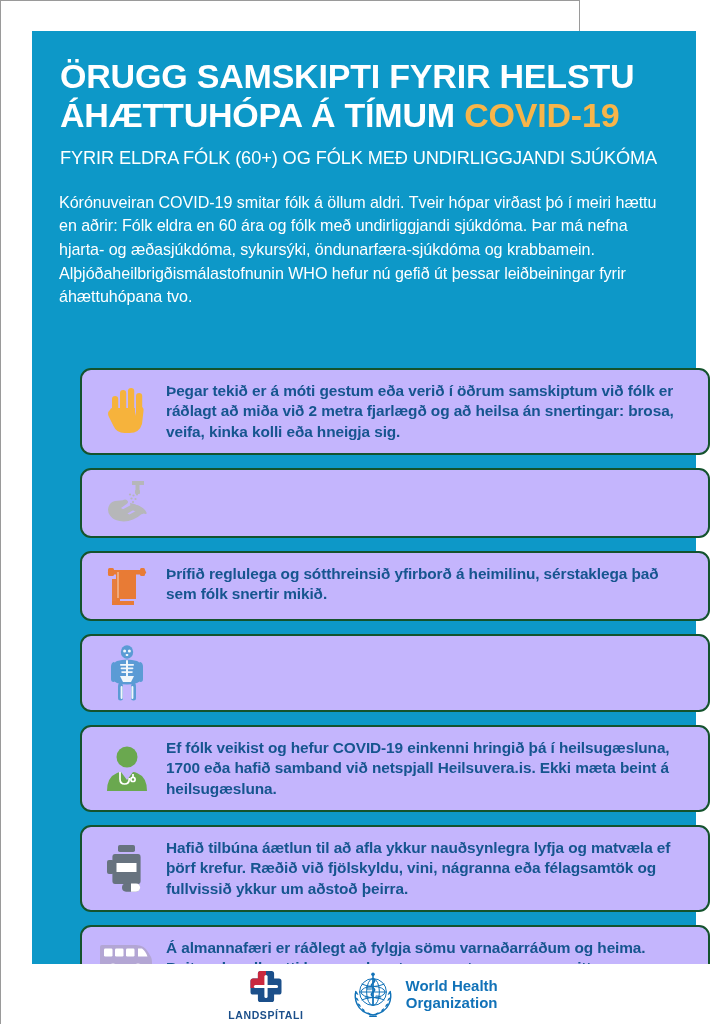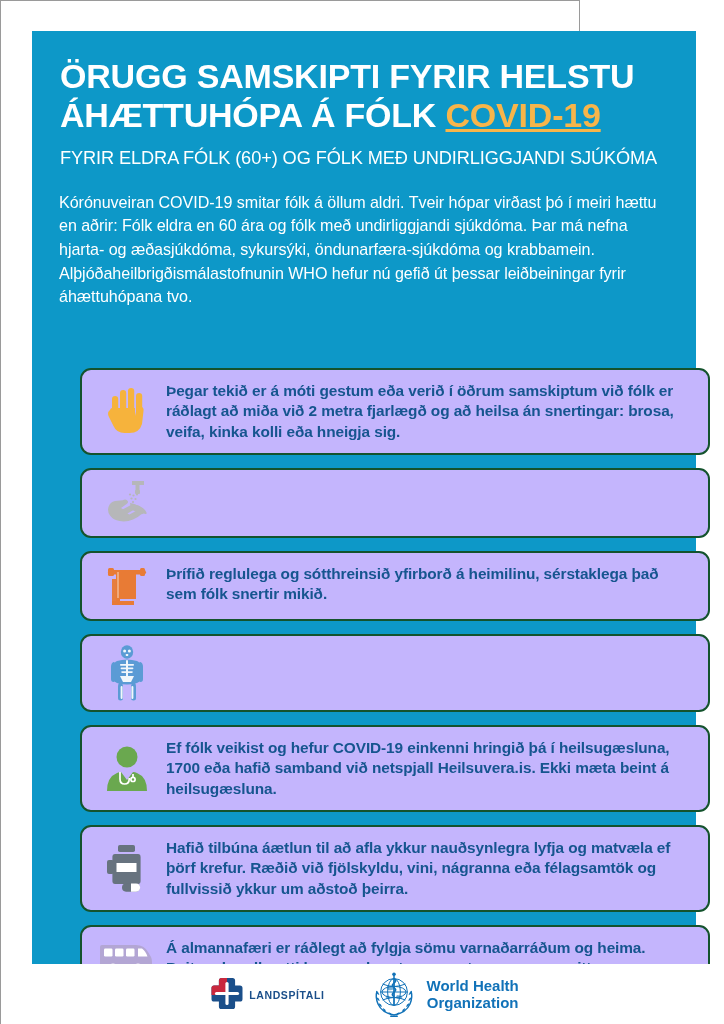--- a/index.html
+++ b/index.html
@@ -42,21 +42,20 @@
     font-size: 34px;
     line-height: 1.13;
     letter-spacing: -0.2px;
     white-space: nowrap;
   }
   .title-line-2 {
     margin-top: 1px;
   }
   .covid-accent {
     color: #f7b54a;
-    text-decoration: underline;
   }
   .subtitle {
     color: #ffffff;
     font-size: 18.2px;
     font-weight: normal;
     letter-spacing: -0.1px;
     margin-top: 13px;
     white-space: nowrap;
   }
 
@@ -112,21 +111,21 @@
     width: 724px;
     height: 61px;
     display: flex;
     align-items: center;
     justify-content: center;
     gap: 44px;
     background: #ffffff;
   }
   .logo-landspitali {
     display: flex;
-    flex-direction: row;
+    flex-direction: column;
     align-items: center;
     gap: 2px;
   }
   .logo-landspitali .label {
     color: #1b4f8a;
     font-size: 10.5px;
     font-weight: bold;
     letter-spacing: 0.6px;
   }
   .logo-who {
@@ -143,21 +142,21 @@
   }
 </style>
 </head>
 <body>
 
 <div class="poster">
   <div class="blue-panel">
 
     <div class="header">
       <div class="title-line">ÖRUGG SAMSKIPTI FYRIR HELSTU</div>
-      <div class="title-line title-line-2"><span>ÁHÆTTUHÓPA Á FÓLK </span><span class="covid-accent">COVID-19</span></div>
+      <div class="title-line title-line-2"><span>ÁHÆTTUHÓPA Á TÍMUM </span><span class="covid-accent">COVID-19</span></div>
       <div class="subtitle">FYRIR ELDRA FÓLK (60+) OG FÓLK MEÐ UNDIRLIGGJANDI SJÚKÓMA</div>
     </div>
 
     <div class="intro">Kórónuveiran COVID-19 smitar fólk á öllum aldri. Tveir hópar virðast þó í meiri hættu en aðrir: Fólk eldra en 60 ára og fólk með undirliggjandi sjúkdóma. Þar má nefna hjarta- og æðasjúkdóma, sykursýki, öndunarfæra-sjúkdóma og krabbamein. Alþjóðaheilbrigðismálastofnunin WHO hefur nú gefið út þessar leiðbeiningar fyrir áhættuhópana tvo.</div>
 
     <div class="cards">
 
       <div class="card">
         <div class="card-icon">
           <svg width="42" height="50" viewBox="0 0 42 50" aria-hidden="true">

